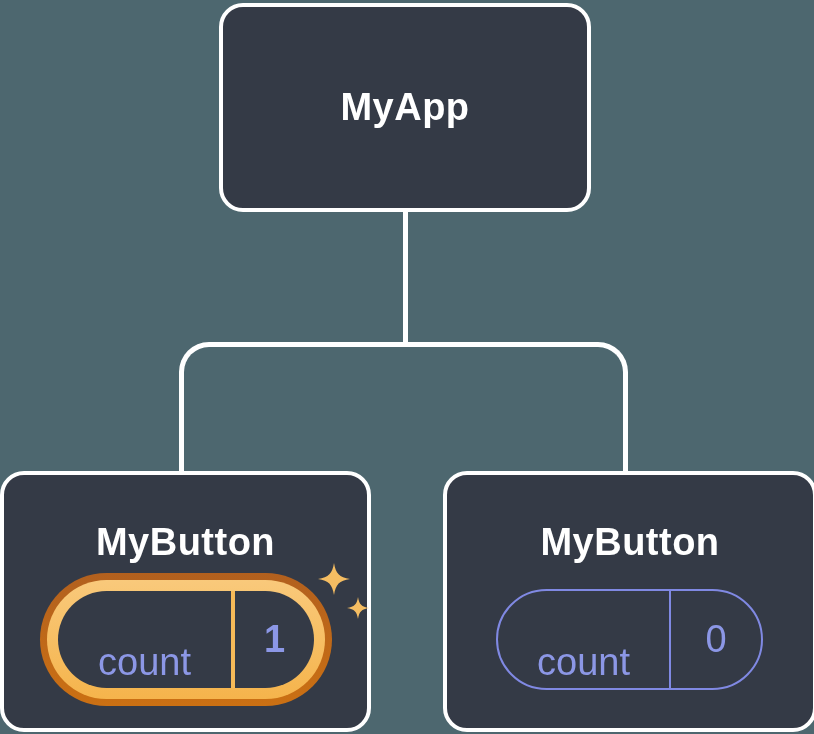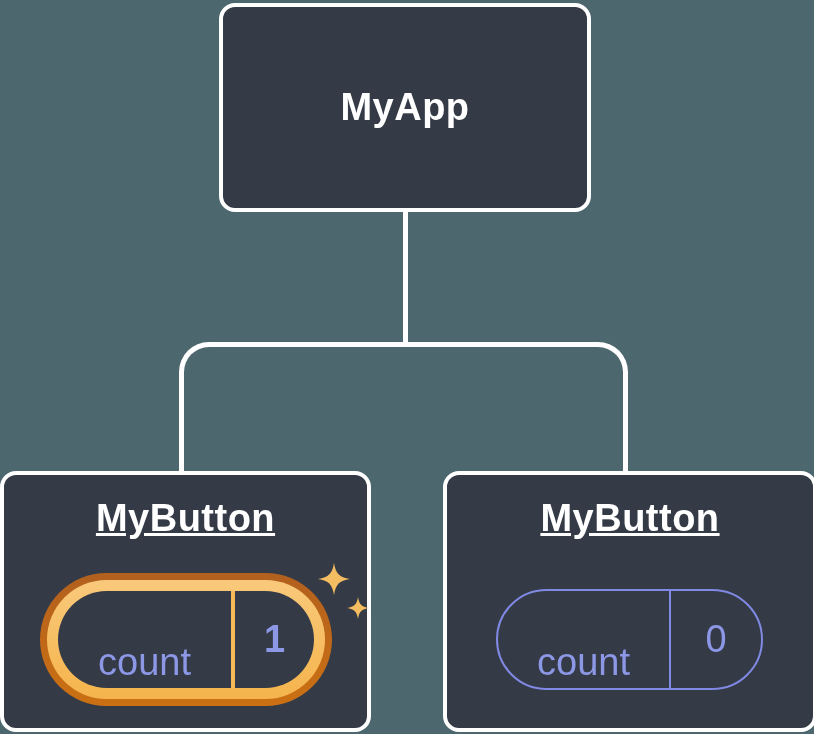--- a/index.html
+++ b/index.html
@@ -17,21 +17,21 @@
   .canvas {
     position: absolute;
     inset: 0;
   }
   
   .node {
     position: absolute;
     box-sizing: border-box;
     background: var(--node-fill, #343a46);
     border: 4px solid var(--node-border, #ffffff);
-    border-radius: 16px;
+    border-radius: 24px;
   }
   .node-root {
     left: 219px; top: 3px;
     width: 372px; height: 209px;
     display: flex;
     align-items: center;
     justify-content: center;
   }
   .node-child-left {
     left: 0px; top: 471px;
@@ -42,22 +42,21 @@
     width: 374px; height: 261px;
   }
   .node-label {
     color: var(--label-text, #ffffff);
     font-size: 38px;
     font-weight: 600;
     letter-spacing: 0.5px;
     text-align: center;
   }
   .child-label {
-    margin-top: 22px;
-    text-decoration: underline;
+    margin-top: 46px;
   }
   
   .stem {
     position: absolute;
     left: 403px; top: 208px;
     width: 5px; height: 139px;
     background: var(--connector, #ffffff);
   }
   .branch {
     position: absolute;

